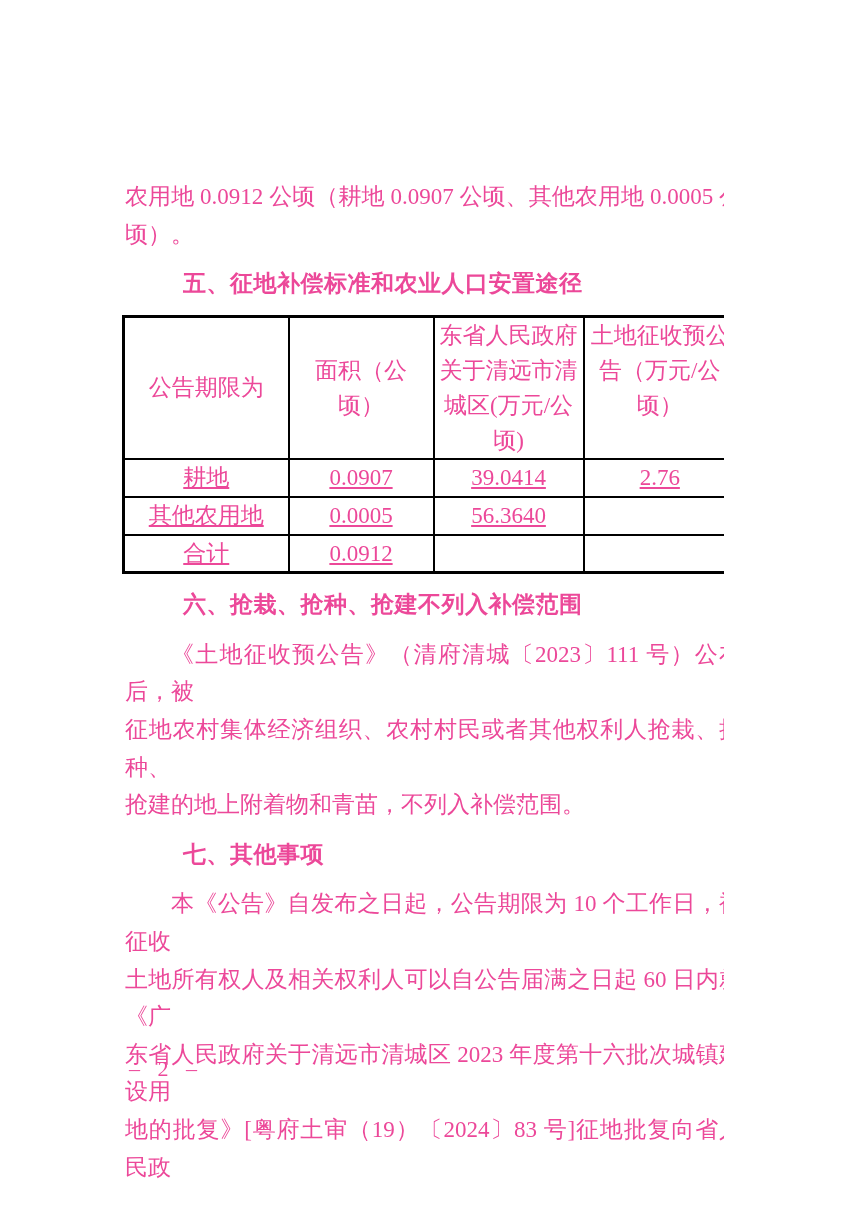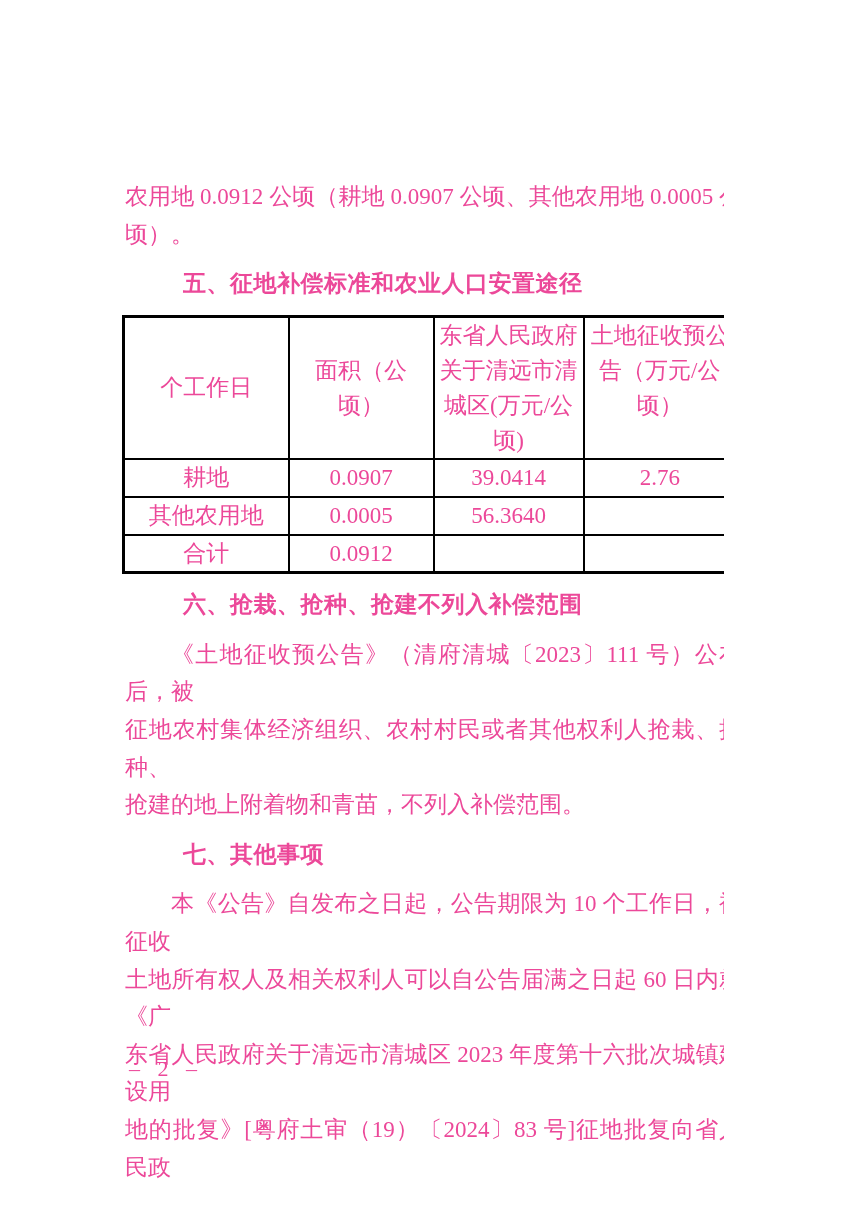--- a/index.html
+++ b/index.html
@@ -51,21 +51,21 @@
   table.comp th, table.comp td {
     border: 2px solid #000;
     text-align: center;
     padding: 0 3px;
     font-weight: 500;
     font-size: 23px;
     line-height: 35px;
     overflow: hidden;
   }
   table.comp thead tr { height: 102px; }
-  table.comp tbody tr { height: 38px; }
+  table.comp tbody tr { height: 38px; text-decoration: underline; }
   th.vmid { vertical-align: middle; }
   th.vtop { vertical-align: top; padding-top: 3px; }
   td.cell { vertical-align: middle; }
   .page-number {
     position: absolute;
     left: 129px;
     top: 1056px;
     font-size: 22px;
     letter-spacing: 6px;
     font-weight: 500;
@@ -85,21 +85,21 @@
 
     <table class="comp">
       <colgroup>
         <col style="width:165px">
         <col style="width:145px">
         <col style="width:150px">
         <col style="width:153px">
       </colgroup>
       <thead>
         <tr>
-          <th class="vmid">个工作日</th>
+          <th class="vmid">公告期限为</th>
           <th class="vmid">面积（公顷）</th>
           <th class="vtop">东省人民政府关于清远市清城区(万元/公顷)</th>
           <th class="vtop">土地征收预公告（万元/公顷）</th>
         </tr>
       </thead>
       <tbody>
         <tr>
           <td class="cell">耕地</td>
           <td class="cell">0.0907</td>
           <td class="cell">39.0414</td>

